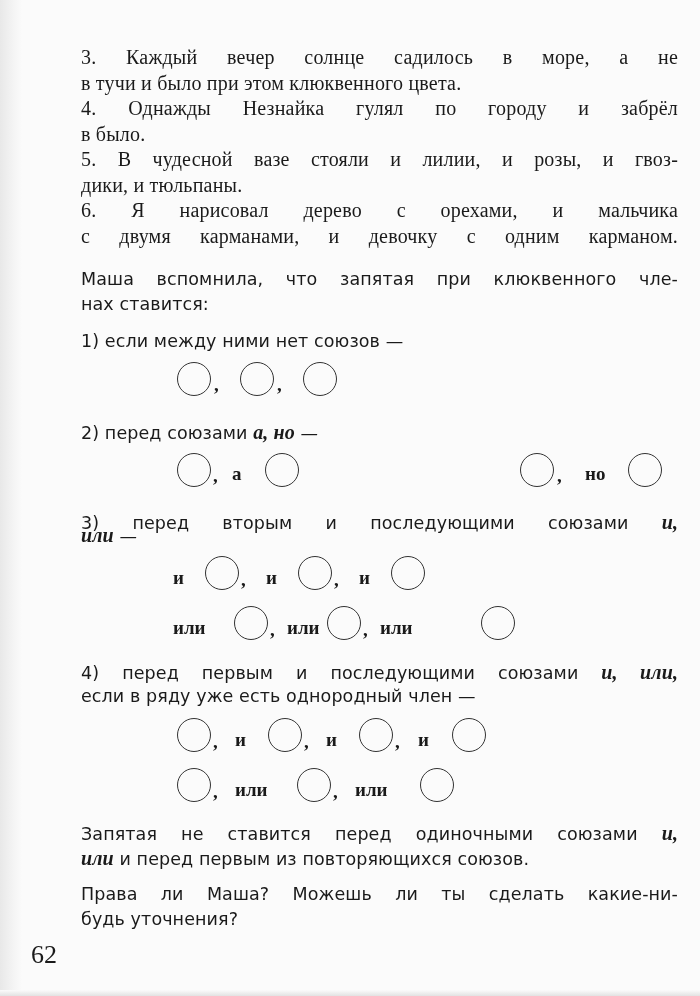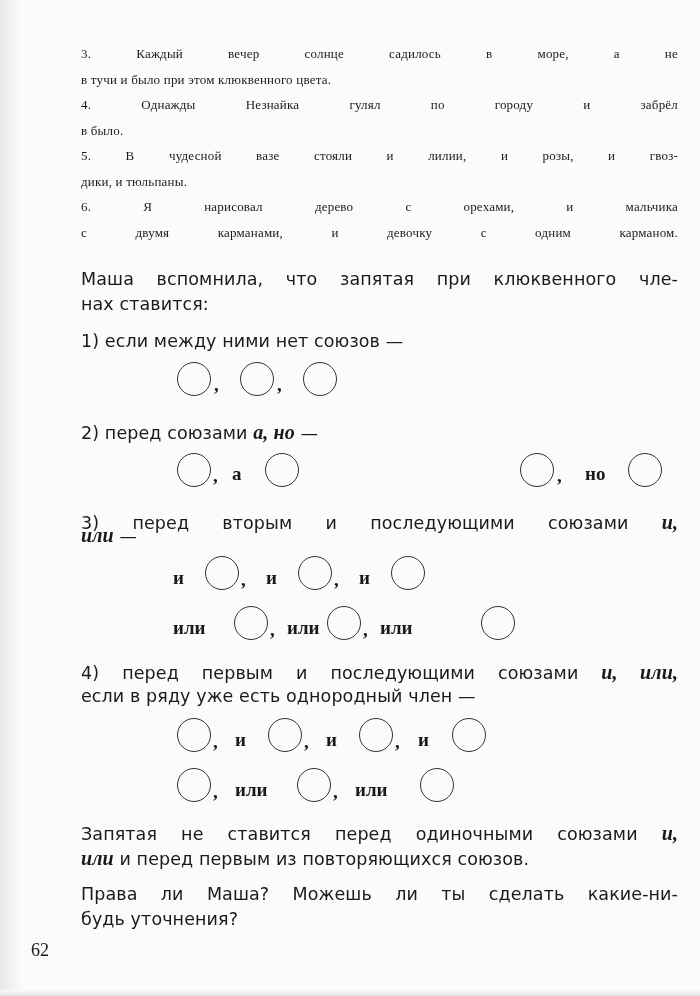--- a/index.html
+++ b/index.html
@@ -13,38 +13,38 @@
   }
   .edge-bottom {
     position: absolute; left: 0; bottom: 0; width: 700px; height: 6px;
     background: linear-gradient(to bottom, #fbfbfb, #e2e2e2);
   }
   .serif { font-family: "Liberation Serif", "DejaVu Serif", serif; }
   .sans  { font-family: "DejaVu Sans", "Liberation Sans", sans-serif; }
   .line {
     position: absolute; left: 81px; width: 597px; white-space: nowrap;
   }
-  .serif.line { font-size: 13px; letter-spacing: 0.2px; }
+  .serif.line { font-size: 20px; letter-spacing: 0.2px; }
   .sans.line { font-size: 17.5px; letter-spacing: 0.1px; }
   .just { text-align: justify; text-align-last: justify; }
   .it { font-family: "Liberation Serif", "DejaVu Serif", serif; font-style: italic; font-weight: bold; font-size: 20px; margin-top: 36px; }
   .circle {
     position: absolute; width: 34px; height: 34px; border: 1.6px solid #333;
     border-radius: 50%; box-sizing: border-box; background: transparent;
   }
   .tok {
     position: absolute; font-family: "Liberation Serif", "DejaVu Serif", serif;
     font-weight: bold; font-size: 19px; white-space: nowrap;
   }
   .comma {
     position: absolute; font-family: "Liberation Serif", "DejaVu Serif", serif;
     font-weight: bold; font-size: 19px;
   }
   .page-num {
-    position: absolute; left: 31px; top: 940px; font-size: 18px;
+    position: absolute; left: 31px; top: 940px; font-size: 26px;
     font-family: "Liberation Serif", "DejaVu Serif", serif;
   }
 </style>
 </head>
 <body>
 
 <div class="edge-left"></div>
 <div class="edge-bottom"></div>
 
 <div>

